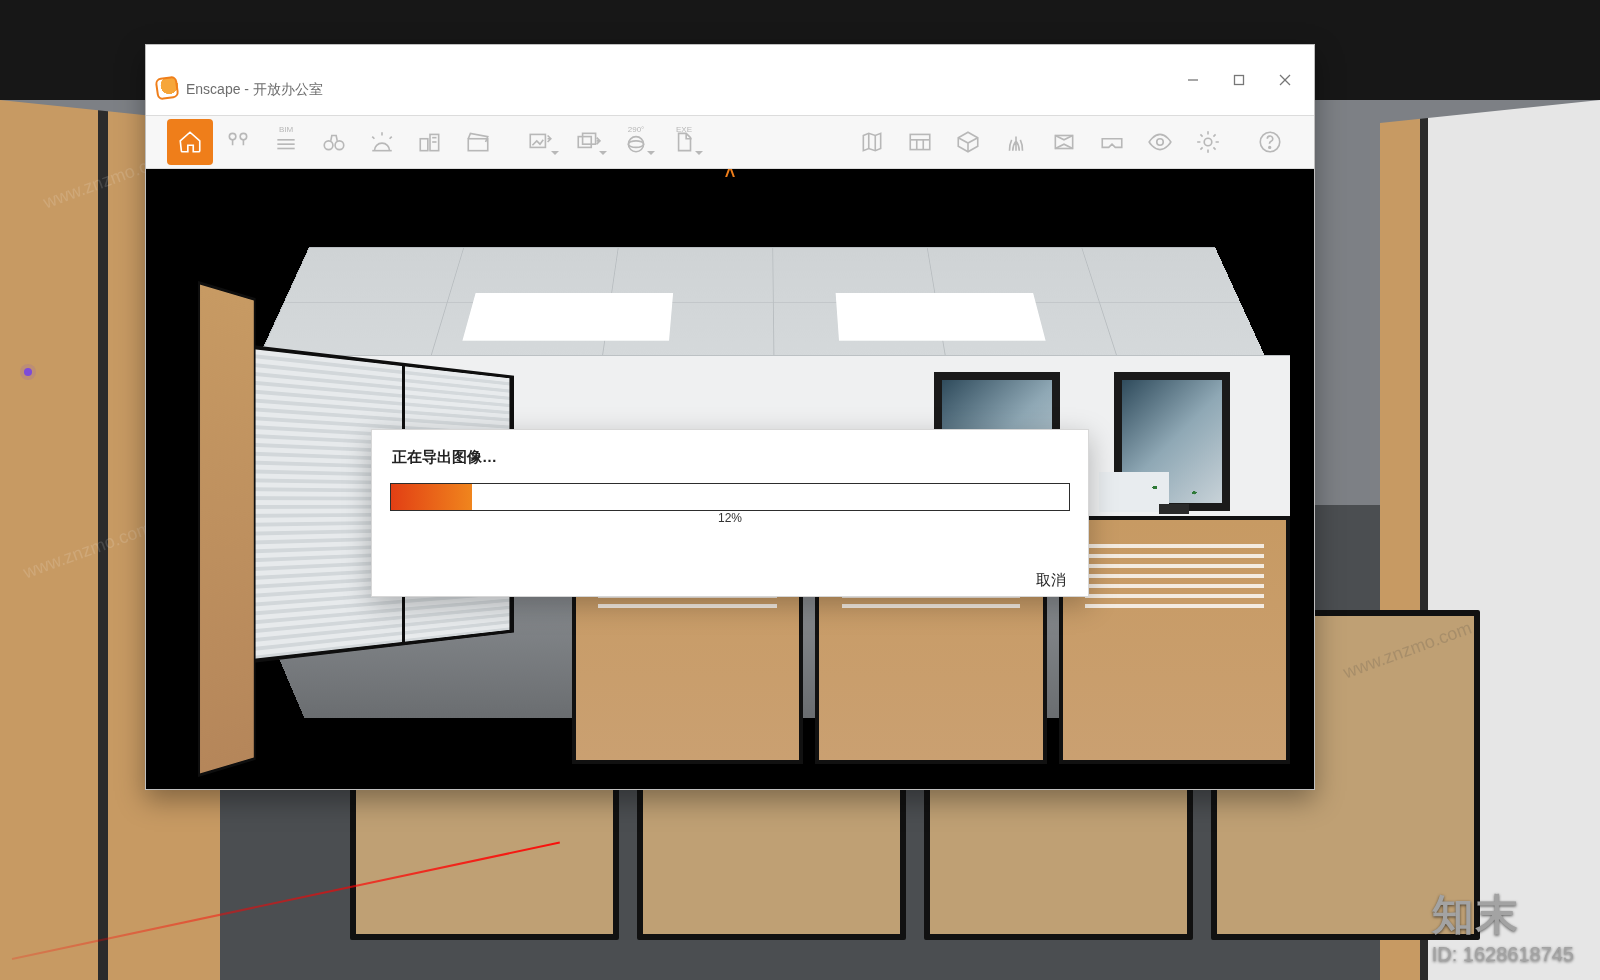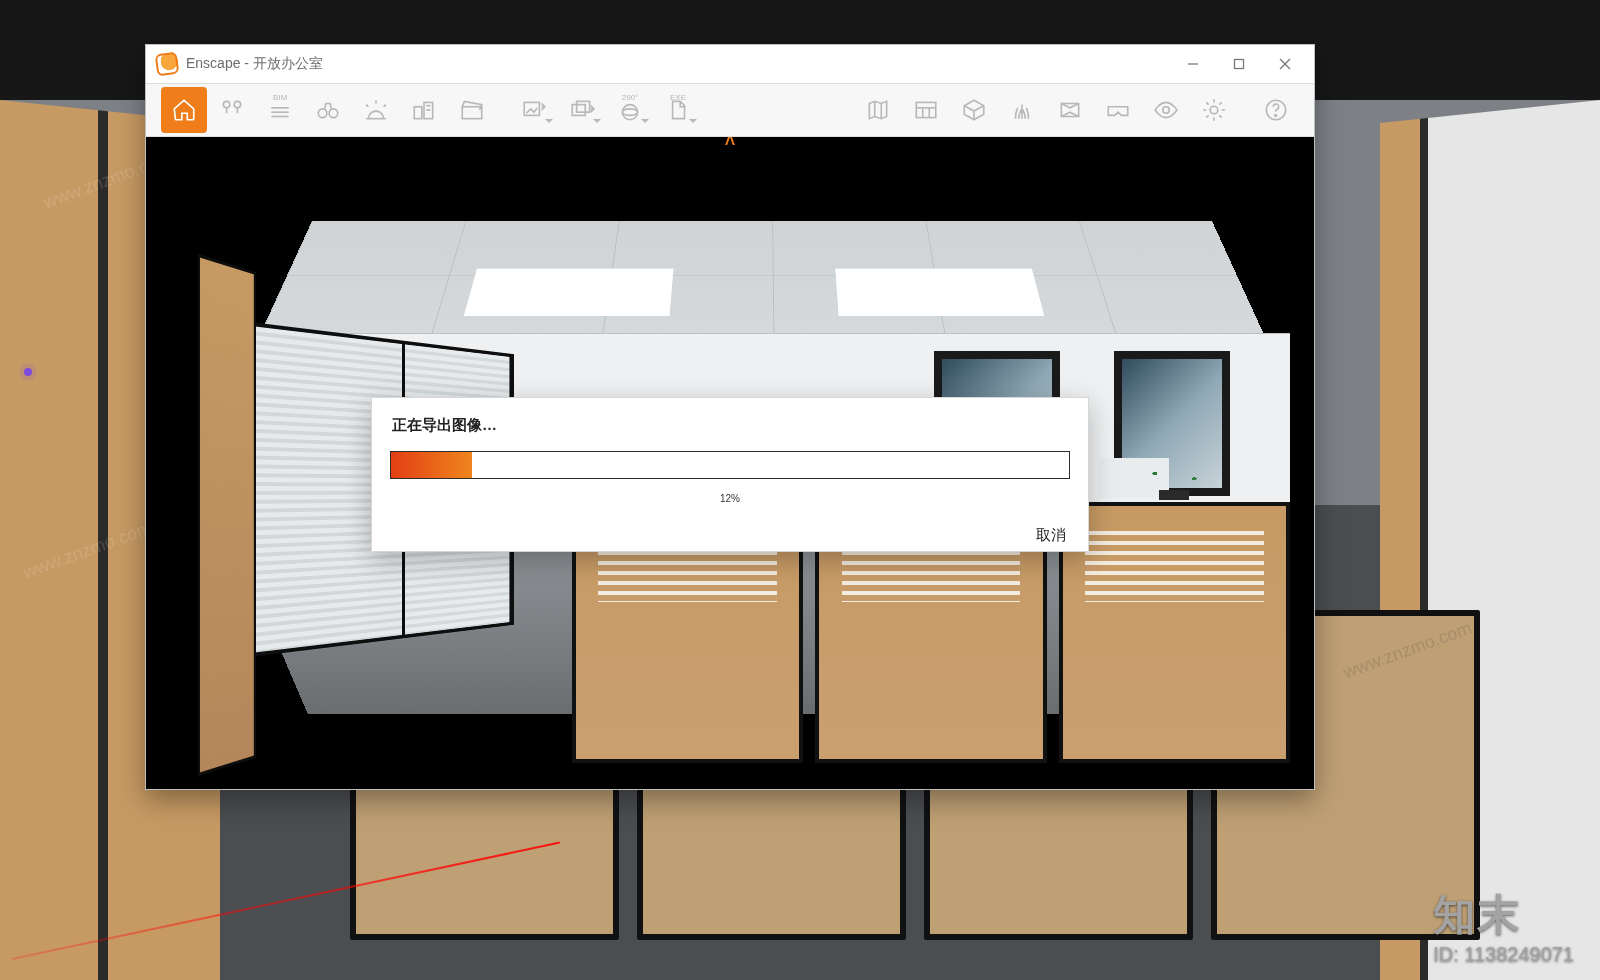--- a/index.html
+++ b/index.html
@@ -54,34 +54,34 @@
     transform:rotate(-12deg);transform-origin:left center;
   }
   .bg-axis{position:absolute;left:24px;top:368px;width:8px;height:8px;background:#7d4bd8;border-radius:50%;box-shadow:0 0 0 4px rgba(125,75,216,.15);}
 
   
   .enscape{
     position:absolute;left:145px;top:44px;width:1168px;height:744px;
     background:#fff;border:1px solid var(--win-border);box-shadow:var(--shadow);
     display:flex;flex-direction:column;
   }
-  .titlebar{display:flex;align-items:center;height:38px;border-bottom:1px solid var(--border);padding:0 6px;}
+  .titlebar{display:flex;align-items:flex-end;height:38px;border-bottom:1px solid var(--border);padding:16px 6px;}
   .app-logo{
     width:22px;height:22px;border-radius:6px;margin:0 8px 0 4px;position:relative;
     background:radial-gradient(circle at 60% 38%, #f6a63a 0 45%, transparent 46%);
   }
   .app-logo:before{content:"";position:absolute;inset:0;border:2px solid var(--orange);border-radius:6px;transform:rotate(-8deg);} 
   .app-title{color:var(--title);font-size:14px;}
   .titlebar .spacer{flex:1;}
   .win-btn{width:46px;height:100%;display:flex;align-items:center;justify-content:center;color:#777;}
   .win-btn svg{width:12px;height:12px;}
 
   .toolbar{
     display:flex;align-items:center;height:52px;background:var(--toolbar-bg);
-    border-bottom:1px solid var(--border);padding:0 14px;
+    border-bottom:1px solid var(--border);padding:0 20px;
   }
   .tb-btn{
     width:46px;height:46px;margin:0 1px;display:flex;align-items:center;justify-content:center;
     border-radius:4px;color:var(--icon);position:relative;
   }
   .tb-btn.active{background:var(--orange);color:#fff;}
   .tb-btn svg{width:26px;height:26px;stroke:currentColor;fill:none;stroke-width:1.5;}
   .tb-sep{width:14px;}
   .tb-drop:after{
     content:"";position:absolute;right:4px;bottom:6px;border:4px solid transparent;border-top-color:currentColor;
@@ -158,22 +158,22 @@
   .dialog{
     position:absolute;left:50%;top:260px;transform:translateX(-50%);
     width:680px;background:#fff;border:1px solid #d7d7d7;
     box-shadow:0 8px 26px rgba(0,0,0,.25);
     padding:16px 18px 0 18px;
   }
   .dlg-title{font-size:15px;font-weight:600;color:#222;margin:2px 0 16px 2px;}
   .progress{height:26px;border:1px solid #2d2d2d;position:relative;background:#fff;}
   .progress .fill{position:absolute;left:0;top:0;bottom:0;
     background:linear-gradient(90deg,#e23f14,#f0851d);}
-  .pct{margin-top:14px;text-align:center;font-size:10px;color:#333;}
-  .dlg-actions{display:flex;justify-content:flex-end;margin-top:16px;}
+  .pct{text-align:center;font-size:12px;color:#333;}
+  .dlg-actions{display:flex;justify-content:flex-end;margin-top:40px;}
   .btn-cancel{font-size:15px;color:#222;padding:6px 4px;background:none;border:none;}
 
   
   .wm{position:absolute;color:rgba(255,255,255,.14);font-size:18px;transform:rotate(-20deg);}
   .brand{
     position:absolute;right:26px;bottom:14px;color:#a3a3a3;text-shadow:0 1px 3px rgba(0,0,0,.6);
   }
   .brand .zh{font-size:42px;font-weight:700;letter-spacing:2px;}
   .brand .id{font-size:20px;}
 </style>
@@ -399,15 +399,15 @@
       <div class="dlg-actions">
         <button class="btn-cancel">取消</button>
       </div>
     </div>
   </div>
 </div>
 
 <div class="brand">
   <div class="zh">知末</div>
   <div class="id">
-    <span>ID: </span><span>1138249071</span>
+    <span>ID: </span><span>1628618745</span>
   </div>
 </div>
 
 </body></html>

